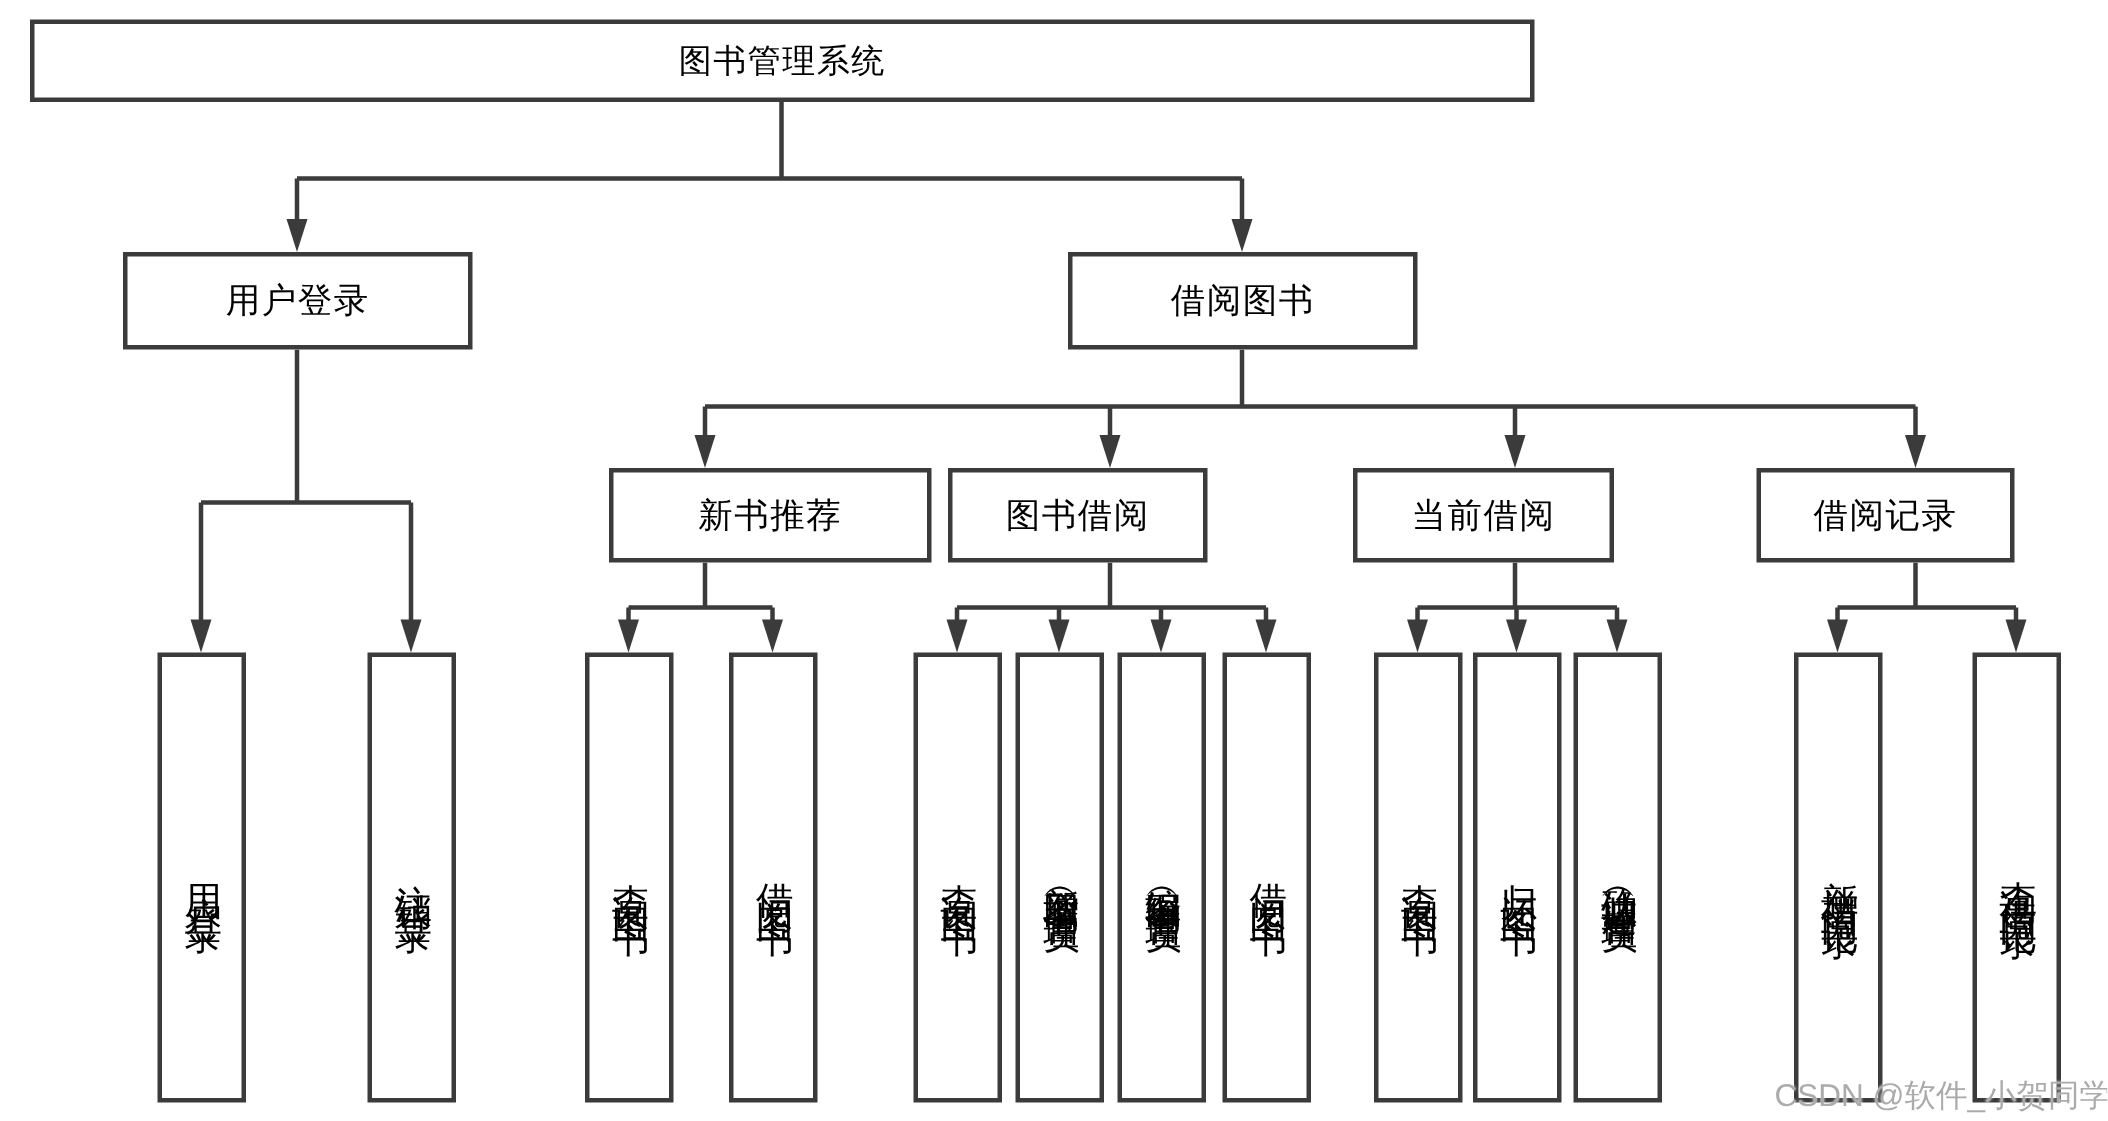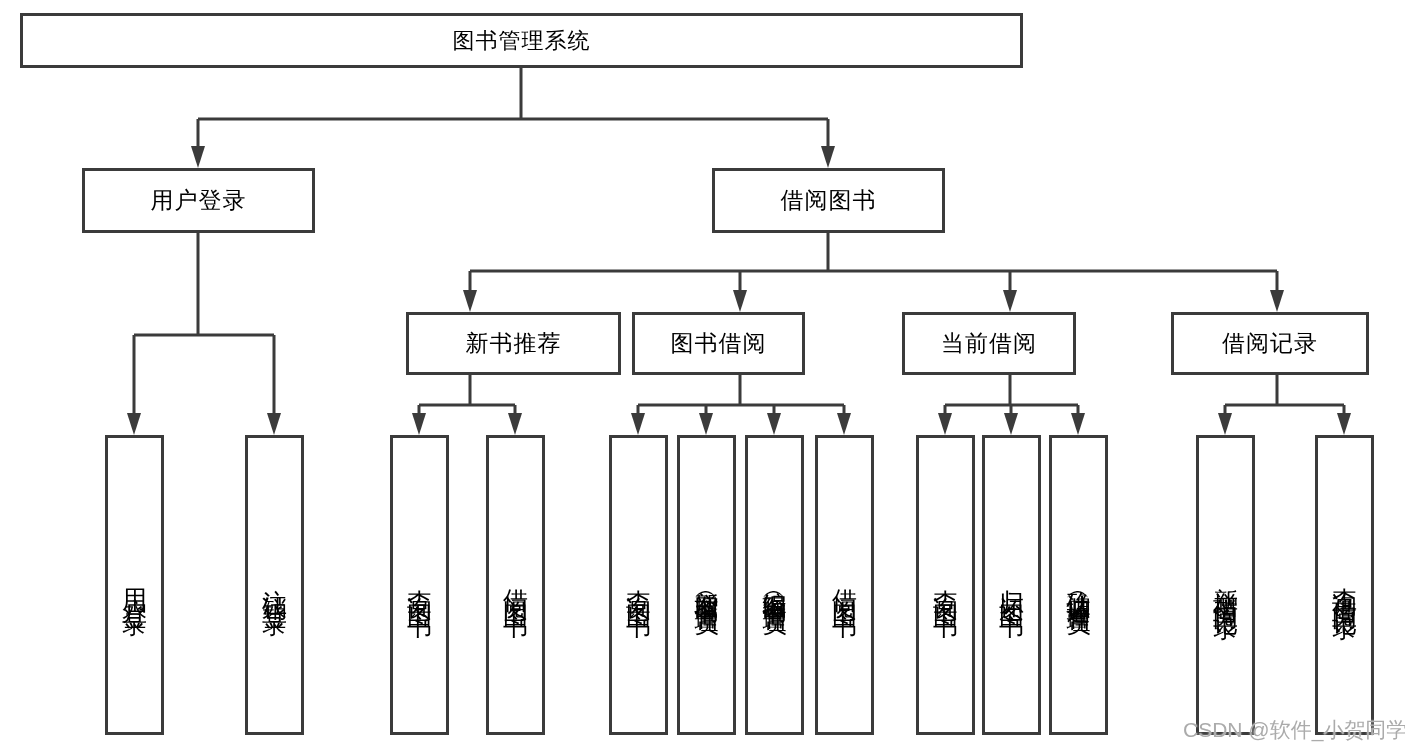--- a/index.html
+++ b/index.html
@@ -81,21 +81,21 @@
   </svg>
 
   <div class="node hbox root" style="left:20px;top:13px;width:1003px;height:55px;">图书管理系统</div>
 
   <div class="node hbox" style="left:82px;top:168px;width:233px;height:65px;">用户登录</div>
   <div class="node hbox" style="left:712px;top:168px;width:233px;height:65px;">借阅图书</div>
 
   <div class="node hbox" style="left:362px;top:312px;width:215px;height:63px;margin-left:44px;">新书推荐</div>
   <div class="node hbox" style="left:632px;top:312px;width:173px;height:63px;">图书借阅</div>
   <div class="node hbox" style="left:902px;top:312px;width:174px;height:63px;">当前借阅</div>
-  <div class="node hbox" style="left:1171px;top:312px;width:198px;height:63px;">借阅记录</div>
+  <div class="node hbox" style="left:1171px;top:312px;width:172px;height:63px;">借阅记录</div>
 
   <div class="node vbox" style="left:105px;top:435px;width:59px;height:300px;">用户登录</div>
   <div class="node vbox" style="left:245px;top:435px;width:59px;height:300px;">注销登录</div>
 
   <div class="node vbox" style="left:390px;top:435px;width:59px;height:300px;">查询图书</div>
   <div class="node vbox" style="left:486px;top:435px;width:59px;height:300px;">借阅图书</div>
 
   <div class="node vbox" style="left:609px;top:435px;width:59px;height:300px;">查询图书</div>
   <div class="node vbox len8" style="left:677px;top:435px;width:59px;height:300px;">新增图书（管理员）</div>
   <div class="node vbox len8" style="left:745px;top:435px;width:59px;height:300px;">编辑图书（管理员）</div>

